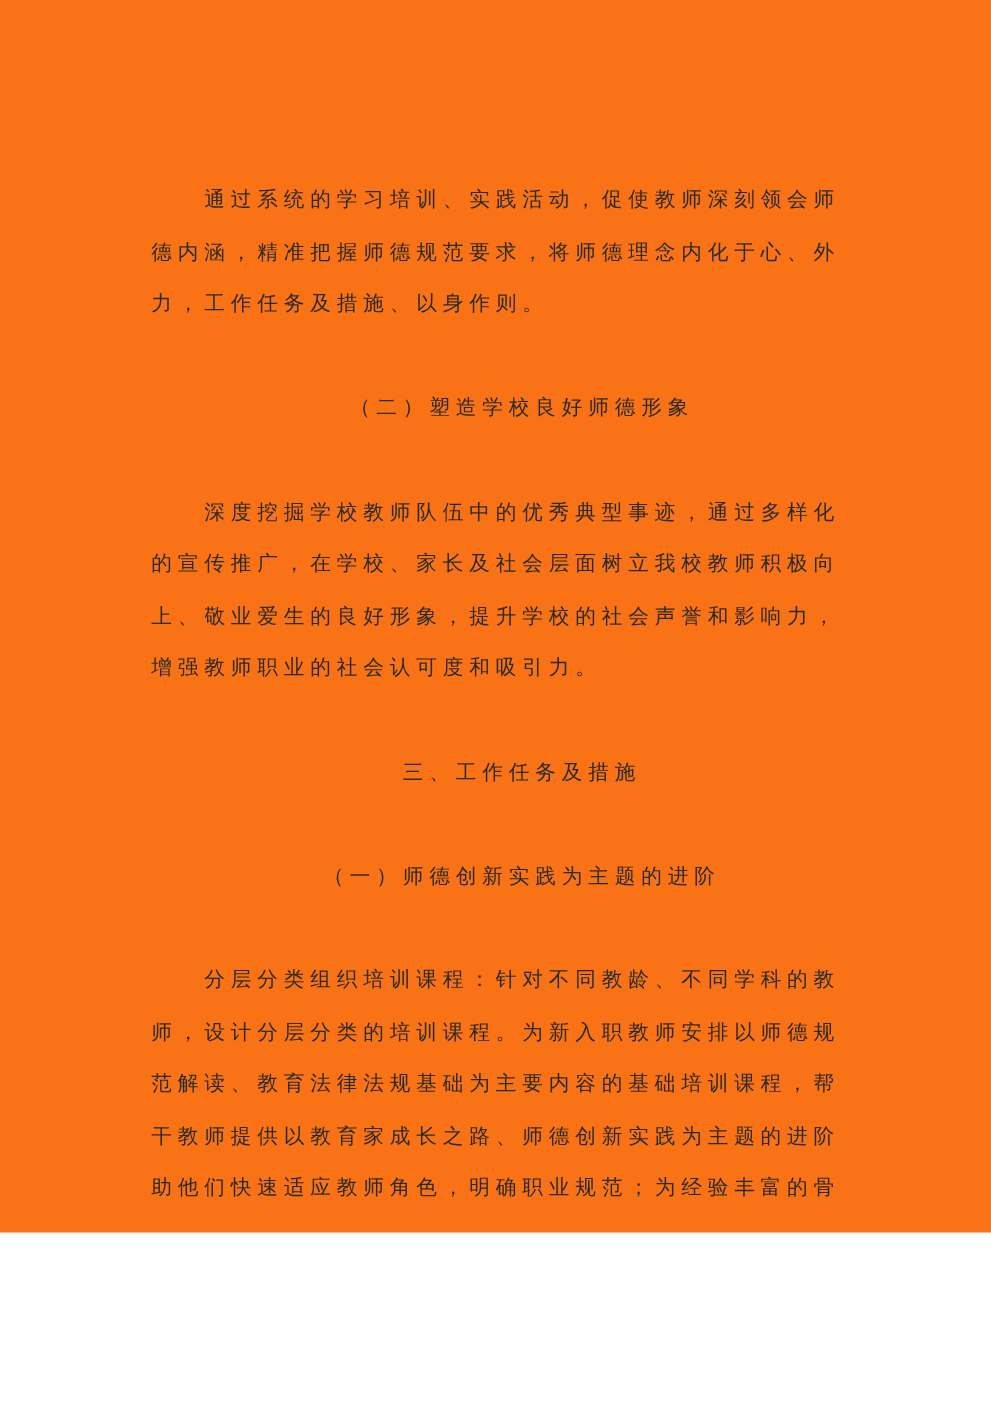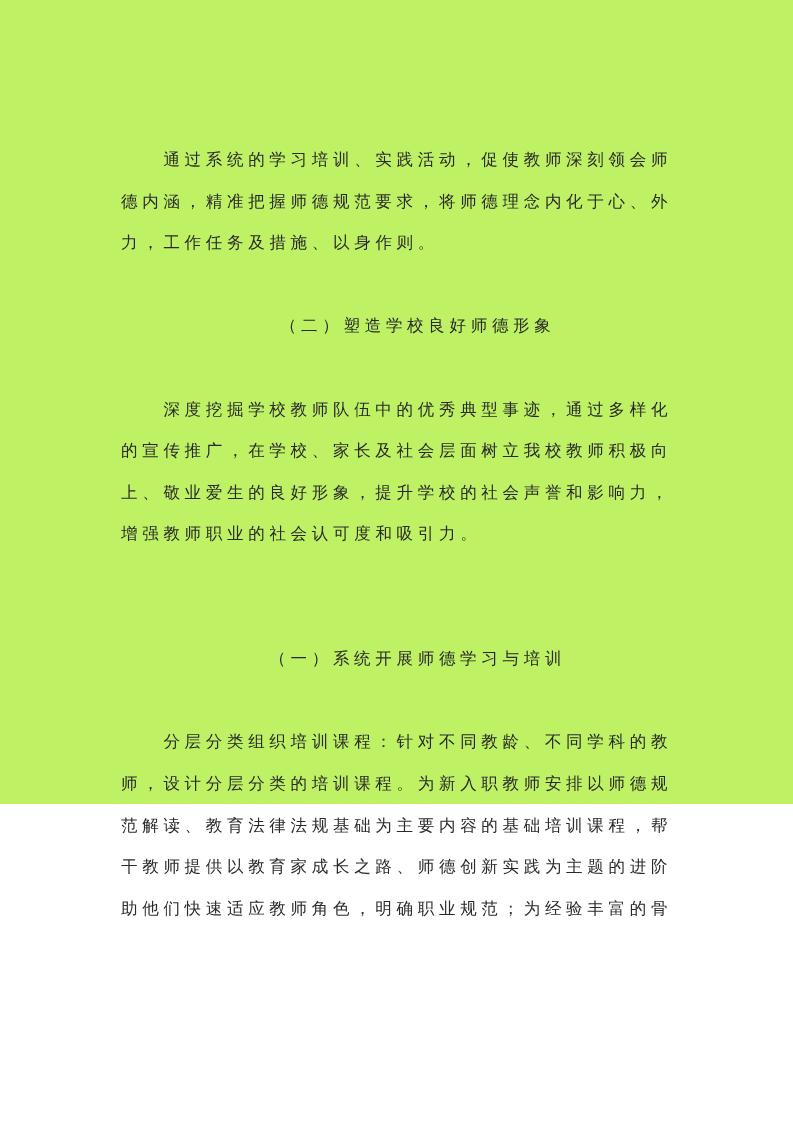--- a/index.html
+++ b/index.html
@@ -13,22 +13,22 @@
       position: relative;
       overflow: hidden;
       font-family: "DejaVu Sans", "Liberation Sans", sans-serif;
       color: #2a2a2a;
     }
     .page {
       position: absolute;
       left: 0;
       top: 0;
       width: 793px;
-      height: 804px;
-      background: #bef264;
+      height: 986px;
+      background: #f97316;
     }
     .content {
       position: absolute;
       left: 121px;
       top: 139px;
       width: 551px;
     }
     .row {
       height: 41.6px;
       line-height: 41.6px;
@@ -74,24 +74,25 @@
 
     <div>
       <div class="row full indent">深度挖掘学校教师队伍中的优秀典型事迹，通过多样化</div>
       <div class="row full">的宣传推广，在学校、家长及社会层面树立我校教师积极向</div>
       <div class="row full">上、敬业爱生的良好形象，提升学校的社会声誉和影响力，</div>
       <div class="row last">增强教师职业的社会认可度和吸引力。</div>
     </div>
 
     <div class="blank"></div>
 
+    <div class="row heading">三、工作任务及措施</div>
 
     <div class="blank"></div>
 
-    <div class="row heading">（一）系统开展师德学习与培训</div>
+    <div class="row heading">（一）师德创新实践为主题的进阶</div>
 
     <div class="blank"></div>
 
     <div>
       <div class="row full indent">分层分类组织培训课程：针对不同教龄、不同学科的教</div>
       <div class="row full">师，设计分层分类的培训课程。为新入职教师安排以师德规</div>
       <div class="row full">范解读、教育法律法规基础为主要内容的基础培训课程，帮</div>
       <div class="row full">干教师提供以教育家成长之路、师德创新实践为主题的进阶</div>
       <div class="row full">助他们快速适应教师角色，明确职业规范；为经验丰富的骨</div>
     </div>

